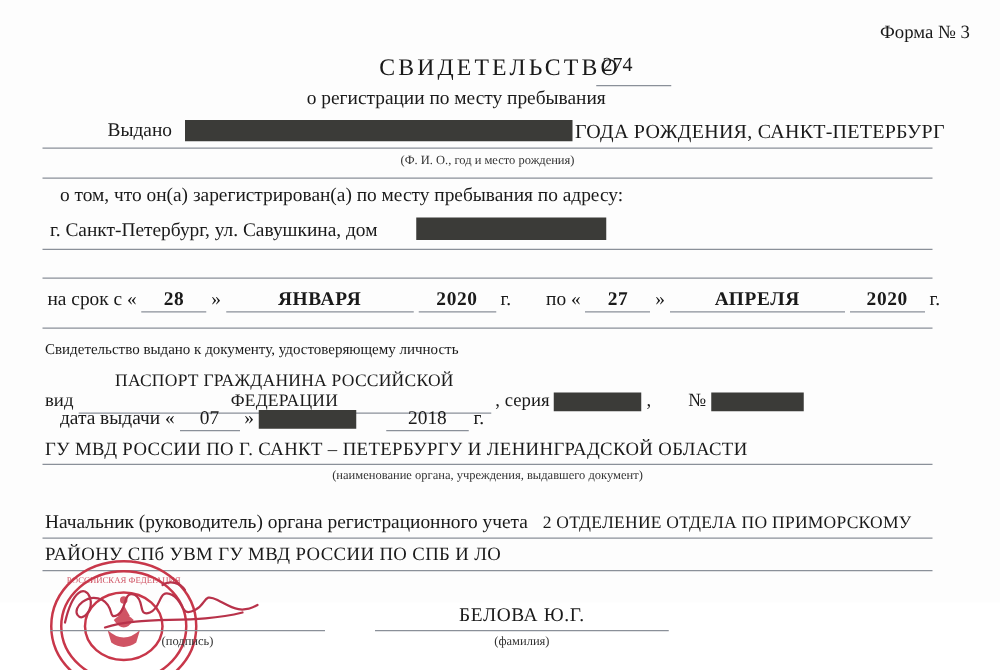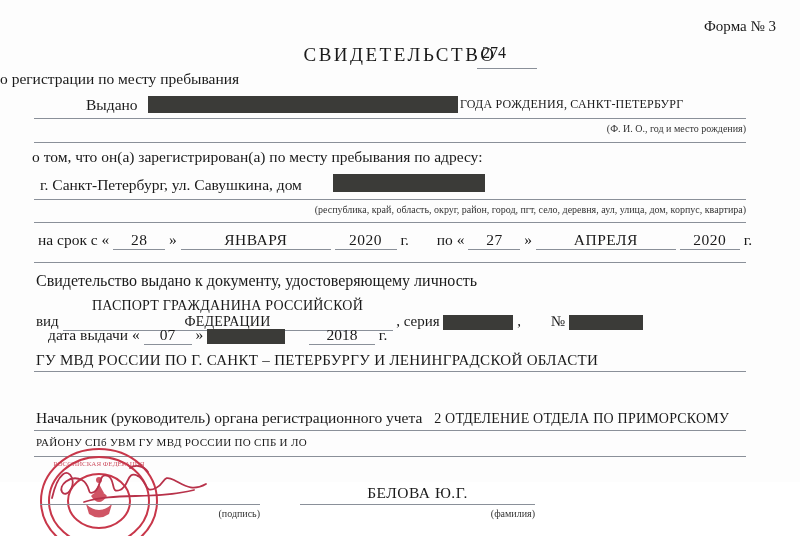--- a/index.html
+++ b/index.html
@@ -23,21 +23,21 @@
   
   .abs { position: absolute; }
   .rule {
     position: absolute;
     height: 0;
     border-bottom: 1px solid #8a9099;
   }
   .caption {
     font-size: 10px;
     color: #333;
-    text-align: right;
+    text-align: center;
     font-family: "Liberation Serif", serif;
   }
 
   
   .form-no {
     top: 18px; right: 24px;
     font-size: 15px;
   }
   .title {
     top: 44px; left: 0; width: 800px;
@@ -49,64 +49,64 @@
   .title-inner { display: inline-block; margin-right: 70px; }
   .cert-number {
     top: 44px; left: 482px;
     font-size: 16px;
   }
   .cert-number-underline {
     top: 68px; left: 477px; width: 60px;
   }
   .subtitle {
     top: 70px; left: 0; width: 800px;
-    text-align: left;
+    text-align: center;
     font-size: 15.5px;
   }
   .subtitle-inner { display: inline-block; margin-right: 70px; }
 
   
   .issued-label { top: 96px; left: 86px; font-size: 15.5px; }
   .issued-redact { top: 96px; left: 148px; width: 310px; height: 17px; background:#3b3b38; }
-  .issued-text { top: 97px; left: 460px; font-size: 12px; letter-spacing: .2px; font-family: Liberation Serif, serif; }
+  .issued-text { top: 97px; left: 460px; font-size: 16px; letter-spacing: .2px; font-family: Liberation Serif, serif; }
   .rule1 { top: 118px; left: 34px; width: 712px; }
   .rule2 { top: 142px; left: 34px; width: 712px; }
   .cap-fio { top: 123px; left: 34px; width: 712px; }
 
   
-  .about-line { top: 148px; left: 32px; font-size: 15.5px; }
+  .about-line { top: 148px; left: 48px; font-size: 15.5px; }
   .addr-line { top: 176px; left: 40px; font-size: 15.5px; }
   .addr-redact { top: 174px; left: 333px; width: 152px; height: 18px; background:#3b3b38; }
   .rule3 { top: 199px; left: 34px; width: 712px; }
   .cap-addr { top: 204px; left: 34px; width: 712px; }
   .rule4 { top: 222px; left: 34px; width: 712px; }
 
   
   .term { top: 231px; left: 38px; font-size: 15.5px; }
-  .term span.v { font-weight: normal; letter-spacing: .5px; }
+  .term span.v { font-weight: bold; letter-spacing: .5px; }
   .u { display: inline-block; border-bottom: 1px solid #8a9099; text-align: center; }
   .rule5 { top: 262px; left: 34px; width: 712px; }
 
   
-  .doc-line1 { top: 272px; left: 36px; font-size: 16px; }
+  .doc-line1 { top: 272px; left: 36px; font-size: 12px; }
   .doc-line2 { top: 298px; left: 36px; font-size: 15px; }
   .doc-vid-val { letter-spacing: .2px; font-size: 14px; }
   .doc-redact-serie { display:inline-block; width: 70px; height: 15px; background:#3b3b38; vertical-align: middle; }
   .doc-redact-num { display:inline-block; width: 74px; height: 15px; background:#3b3b38; vertical-align: middle; }
   .doc-line3 { top: 326px; left: 48px; font-size: 15.5px; }
   .doc-redact-date { display:inline-block; width: 78px; height: 15px; background:#3b3b38; vertical-align: middle; }
   .doc-line4 { top: 352px; left: 36px; font-size: 15px; letter-spacing: .3px; }
   .rule6 { top: 371px; left: 34px; width: 712px; }
   .cap-organ { top: 375px; left: 34px; width: 712px; }
 
   
   .chief-line1 { top: 409px; left: 36px; font-size: 15.5px; }
   .chief-val1 { font-size: 14px; letter-spacing: .2px; }
   .rule7 { top: 430px; left: 34px; width: 712px; }
-  .chief-line2 { top: 436px; left: 36px; font-size: 11px; letter-spacing: .3px; }
+  .chief-line2 { top: 436px; left: 36px; font-size: 15px; letter-spacing: .3px; }
   .rule8 { top: 456px; left: 34px; width: 712px; }
   .cap-organ2 { top: 460px; left: 34px; width: 712px; }
 
   
   .rule9 { top: 504px; left: 40px; width: 220px; }
   .rule10 { top: 504px; left: 300px; width: 235px; }
   .cap-sign { top: 508px; left: 40px; width: 220px; }
   .cap-family { top: 508px; left: 300px; width: 235px; }
   .family-name { top: 484px; left: 300px; width: 235px; text-align: center; font-size: 15.5px; letter-spacing: .5px; }
 
@@ -145,21 +145,20 @@
   <div class="abs issued-text">ГОДА РОЖДЕНИЯ, САНКТ-ПЕТЕРБУРГ</div>
 
   <div class="rule rule1"></div>
   <div class="abs caption cap-fio">(Ф. И. О., год и место рождения)</div>
   <div class="rule rule2"></div>
 
   <div class="abs about-line">о том, что он(а) зарегистрирован(а) по месту пребывания по адресу:</div>
   <div class="abs addr-line">г. Санкт-Петербург, ул. Савушкина, дом</div>
   <div class="abs addr-redact"></div>
   <div class="rule rule3"></div>
-  <div class="abs caption cap-addr">(республика, край, область, округ, район, город, пгт, село, деревня, аул, улица, дом, корпус, квартира)</div>
   <div class="rule rule4"></div>
 
   <div class="abs term">
     <span>на срок с</span>
     <span>«</span>
     <span class="u v" style="width:52px">28</span>
     <span>»</span>
     <span class="u v" style="width:150px">ЯНВАРЯ</span>
     <span class="u v" style="width:62px">2020</span>
     <span>г.</span>
@@ -190,20 +189,21 @@
     <span>«</span>
     <span class="u" style="width:48px">07</span>
     <span>»</span>
     <span class="doc-redact-date"></span>
     <span class="u" style="width:66px;margin-left:20px">2018</span>
     <span>г.</span>
   </div>
 
   <div class="abs doc-line4">ГУ  МВД  РОССИИ  ПО  Г. САНКТ – ПЕТЕРБУРГУ  И  ЛЕНИНГРАДСКОЙ ОБЛАСТИ</div>
   <div class="rule rule6"></div>
+  <div class="abs caption cap-organ">(наименование органа, учреждения, выдавшего документ)</div>
 
   <div class="abs chief-line1">
     <span>Начальник (руководитель) органа регистрационного учета</span>
     <span class="chief-val1" style="margin-left:8px">2 ОТДЕЛЕНИЕ ОТДЕЛА  ПО ПРИМОРСКОМУ</span>
   </div>
   <div class="rule rule7"></div>
   <div class="abs chief-line2">РАЙОНУ СПб УВМ  ГУ  МВД РОССИИ  ПО СПБ  И  ЛО</div>
   <div class="rule rule8"></div>
 
   <svg class="abs stamp" viewBox="0 0 126 110">

